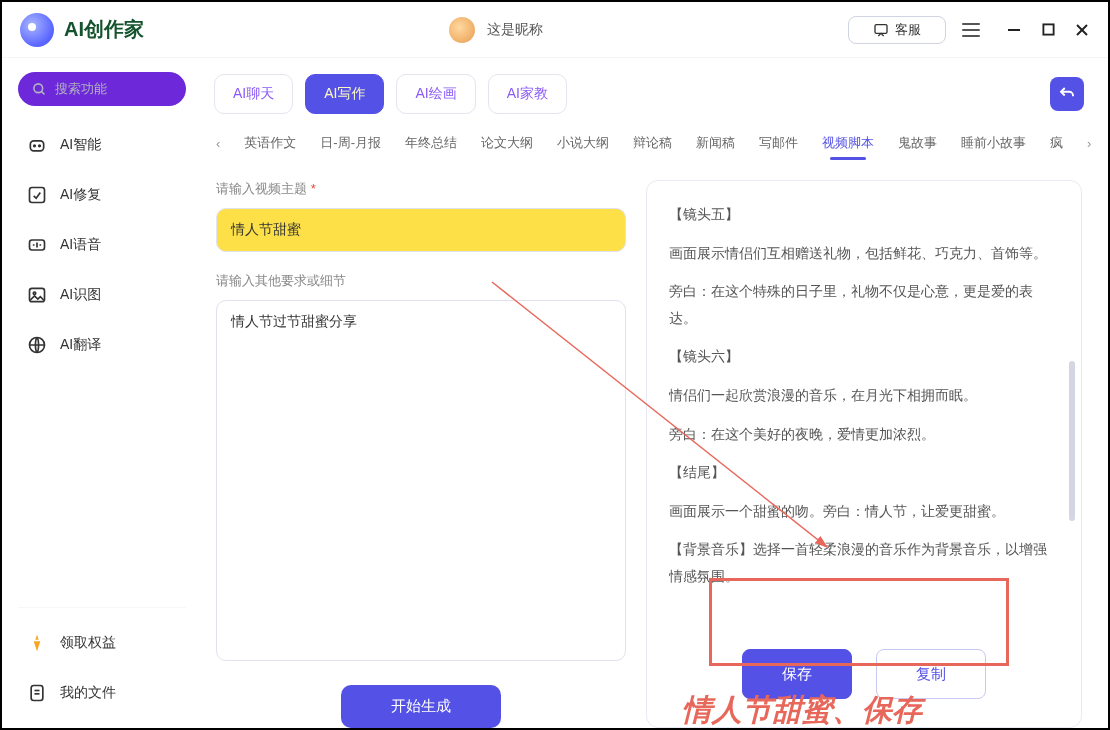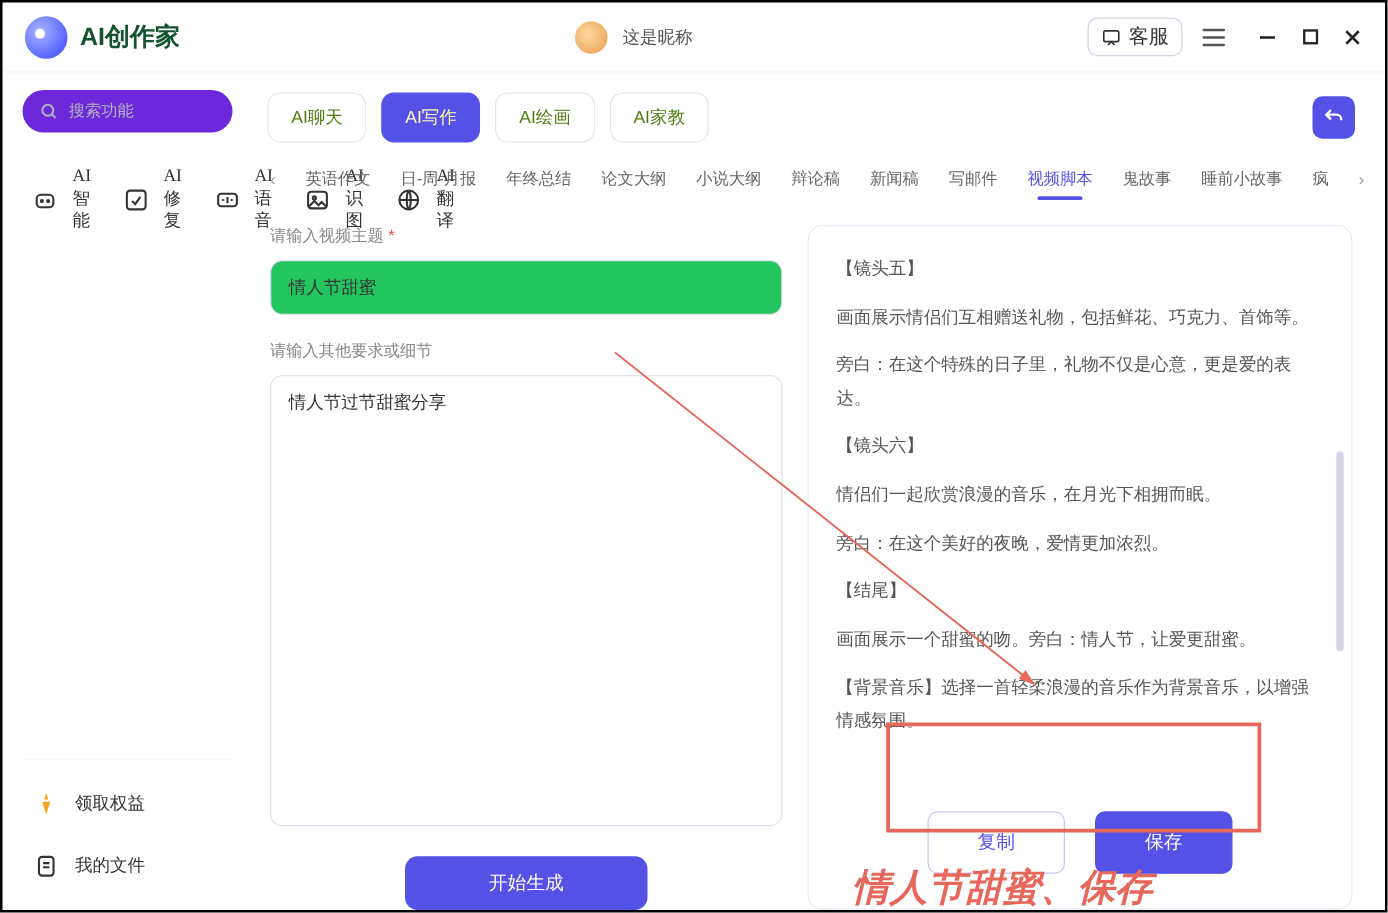--- a/index.html
+++ b/index.html
@@ -7,56 +7,56 @@
 
 .titlebar { height: 56px; display: flex; align-items: center; padding: 0 18px; border-bottom: 1px solid rgba(0,0,0,0.04); }
 .logo-wrap { display: flex; align-items: center; gap: 10px; }
 .logo-icon { width: 34px; height: 34px; border-radius: 50%; background: radial-gradient(circle at 35% 35%, #a9b6ff 0%, #5864ff 70%); position: relative; }
 .logo-icon::after { content: ""; position: absolute; top: 10px; left: 8px; width: 8px; height: 8px; border-radius: 50%; background: #fff; }
 .app-title { font-size: 20px; font-weight: 700; color: #14532d; }
 .tb-center { flex: 1; display: flex; justify-content: center; align-items: center; gap: 12px; }
 .avatar { width: 26px; height: 26px; border-radius: 50%; background: radial-gradient(circle at 40% 40%, #ffd9a0, #e89b4d); }
 .nickname { color: #555; font-size: 14px; }
 .tb-right { display: flex; align-items: center; gap: 16px; }
-.cs-btn { display: flex; align-items: center; gap: 6px; border: 1.5px solid #d0d3e0; border-radius: 8px; padding: 4px 10px; font-size: 16px; color: #333; cursor: pointer; }
+.cs-btn { display: flex; align-items: center; gap: 6px; border: 1.5px solid #d0d3e0; border-radius: 8px; padding: 4px 24px; font-size: 13px; color: #333; cursor: pointer; }
 .hamburger { display: flex; flex-direction: column; gap: 4px; cursor: pointer; }
 .hamburger span { width: 18px; height: 2px; background: #555; border-radius: 1px; }
 .win-btns { display: flex; gap: 18px; margin-left: 10px; }
 .win-btn { width: 16px; height: 16px; display: flex; align-items: center; justify-content: center; cursor: pointer; color: #222; }
 
 .body-area { display: flex; height: calc(100% - 56px); }
 .sidebar { width: 200px; padding: 14px 16px; display: flex; flex-direction: column; }
 .search-box { background: #6d28d9; border-radius: 18px; padding: 8px 14px; display: flex; align-items: center; gap: 8px; color: #b0b3c0; font-size: 13px; margin-bottom: 18px; }
-.nav-group { display: flex; gap: 8px; font-family: Liberation Serif, serif; }
+.nav-group { display: flex; flex-direction: column; gap: 8px; }
 .nav-item { display: flex; align-items: center; gap: 12px; padding: 10px 8px; border-radius: 8px; font-size: 14px; color: #333; cursor: pointer; }
 .nav-icon { width: 22px; height: 22px; display: flex; align-items: center; justify-content: center; color: #333; }
 .spacer { flex: 1; }
 .bottom-group { display: flex; flex-direction: column; gap: 8px; border-top: 1px solid rgba(0,0,0,0.03); padding-top: 14px; }
 
 .main { flex: 1; display: flex; flex-direction: column; padding: 12px 16px 0 4px; overflow: hidden; }
 .mode-row { display: flex; align-items: center; gap: 12px; padding: 4px 8px 14px 8px; }
-.mode-btn { padding: 10px 18px; border-radius: 10px; border: 1.5px solid #e3e5ef; background: #fff; color: #4d7c0f; font-size: 14px; cursor: pointer; }
+.mode-btn { padding: 10px 18px; border-radius: 10px; border: 1.5px solid #e3e5ef; background: #fff; color: #8b5cf6; font-size: 14px; cursor: pointer; }
 .mode-btn.active { background: #5451e6; border-color: #5451e6; color: #fef9c3; font-weight: 500; }
 .mode-spacer { flex: 1; }
 .undo-btn { width: 34px; height: 34px; border-radius: 8px; background: #5451e6; color: #fff; display: flex; align-items: center; justify-content: center; cursor: pointer; }
 
 .category-row { display: flex; align-items: center; gap: 24px; padding: 6px 10px 10px 10px; color: #666; font-size: 13px; position: relative; }
 .cat-chevron { width: 18px; text-align: center; color: #999; cursor: pointer; }
 .cat-item { cursor: pointer; white-space: nowrap; }
 .cat-item.active { color: #5451e6; position: relative; }
 .cat-item.active::after { content: ""; position: absolute; left: 8px; right: 8px; bottom: -8px; height: 3px; background: #5451e6; border-radius: 2px; }
 
 .content-row { flex: 1; display: flex; gap: 20px; padding: 18px 10px 0 10px; overflow: hidden; }
 
 .left-col { width: 410px; display: flex; flex-direction: column; }
 .field-label { font-size: 13px; color: #888; margin-bottom: 10px; }
 .req { color: #e74c3c; }
-.text-input { border: 1.5px solid #e0e2ee; border-radius: 10px; padding: 12px 14px; font-size: 14px; color: #333; background: #22c55e; margin-bottom: 20px; }
+.text-input { border: 1.5px solid #e0e2ee; border-radius: 10px; padding: 12px 14px; font-size: 14px; color: #333; background: #fde047; margin-bottom: 20px; }
 .textarea { border: 1.5px solid #e0e2ee; border-radius: 10px; padding: 12px 14px; font-size: 14px; color: #333; background: #fff; flex: 1; min-height: 260px; resize: none; font-family: inherit; }
-.generate-btn { margin: 24px auto 0 auto; width: 194px; padding: 12px 0; text-align: center; background: #5451e6; color: #fff; border-radius: 10px; font-size: 15px; cursor: pointer; border: none; }
+.generate-btn { margin: 24px auto 0 auto; width: 160px; padding: 12px 0; text-align: center; background: #5451e6; color: #fff; border-radius: 10px; font-size: 15px; cursor: pointer; border: none; }
 
 .right-col { flex: 1; border: 1.5px solid #e8eaf5; border-radius: 12px; padding: 20px 22px; display: flex; flex-direction: column; color: #555; font-size: 14px; line-height: 1.9; position: relative; overflow: hidden; justify-content: flex-end; }
 .output-body { flex: 1; overflow: auto; padding-right: 8px; }
 .output-body p { margin-bottom: 12px; }
 .scrollbar-fake { position: absolute; right: 6px; top: 180px; width: 6px; height: 160px; background: #d4d6e4; border-radius: 3px; }
 
 .action-row { display: flex; gap: 24px; justify-content: center; padding: 18px 0 8px 0; }
 .action-btn { width: 110px; padding: 10px 0; border-radius: 8px; font-size: 15px; text-align: center; cursor: pointer; }
 .copy-btn { border: 1.5px solid #c9c8f2; color: #5451e6; background: #fff; }
 .save-btn { background: #5451e6; color: #fff; border: 1.5px solid #5451e6; }
@@ -240,22 +240,22 @@
           <p>旁白：在这个特殊的日子里，礼物不仅是心意，更是爱的表达。</p>
           <p>【镜头六】</p>
           <p>情侣们一起欣赏浪漫的音乐，在月光下相拥而眠。</p>
           <p>旁白：在这个美好的夜晚，爱情更加浓烈。</p>
           <p>【结尾】</p>
           <p>画面展示一个甜蜜的吻。旁白：情人节，让爱更甜蜜。</p>
           <p>【背景音乐】选择一首轻柔浪漫的音乐作为背景音乐，以增强情感氛围。</p>
         </div>
         <div class="scrollbar-fake"></div>
         <div class="action-row">
+          <div class="action-btn save-btn">保存</div>
           <div class="action-btn copy-btn">复制</div>
-          <div class="action-btn save-btn">保存</div>
         </div>
       </div>
     </div>
   </div>
 </div>
 
 <div class="anno-box" style="left:707px; top:576px; width:300px; height:88px;"></div>
 <svg class="anno-arrow" style="left:480px; top:270px;" width="360" height="300">
   <defs>
       <marker id="ah" markerWidth="10" markerHeight="10" refX="8" refY="3" orient="auto">

